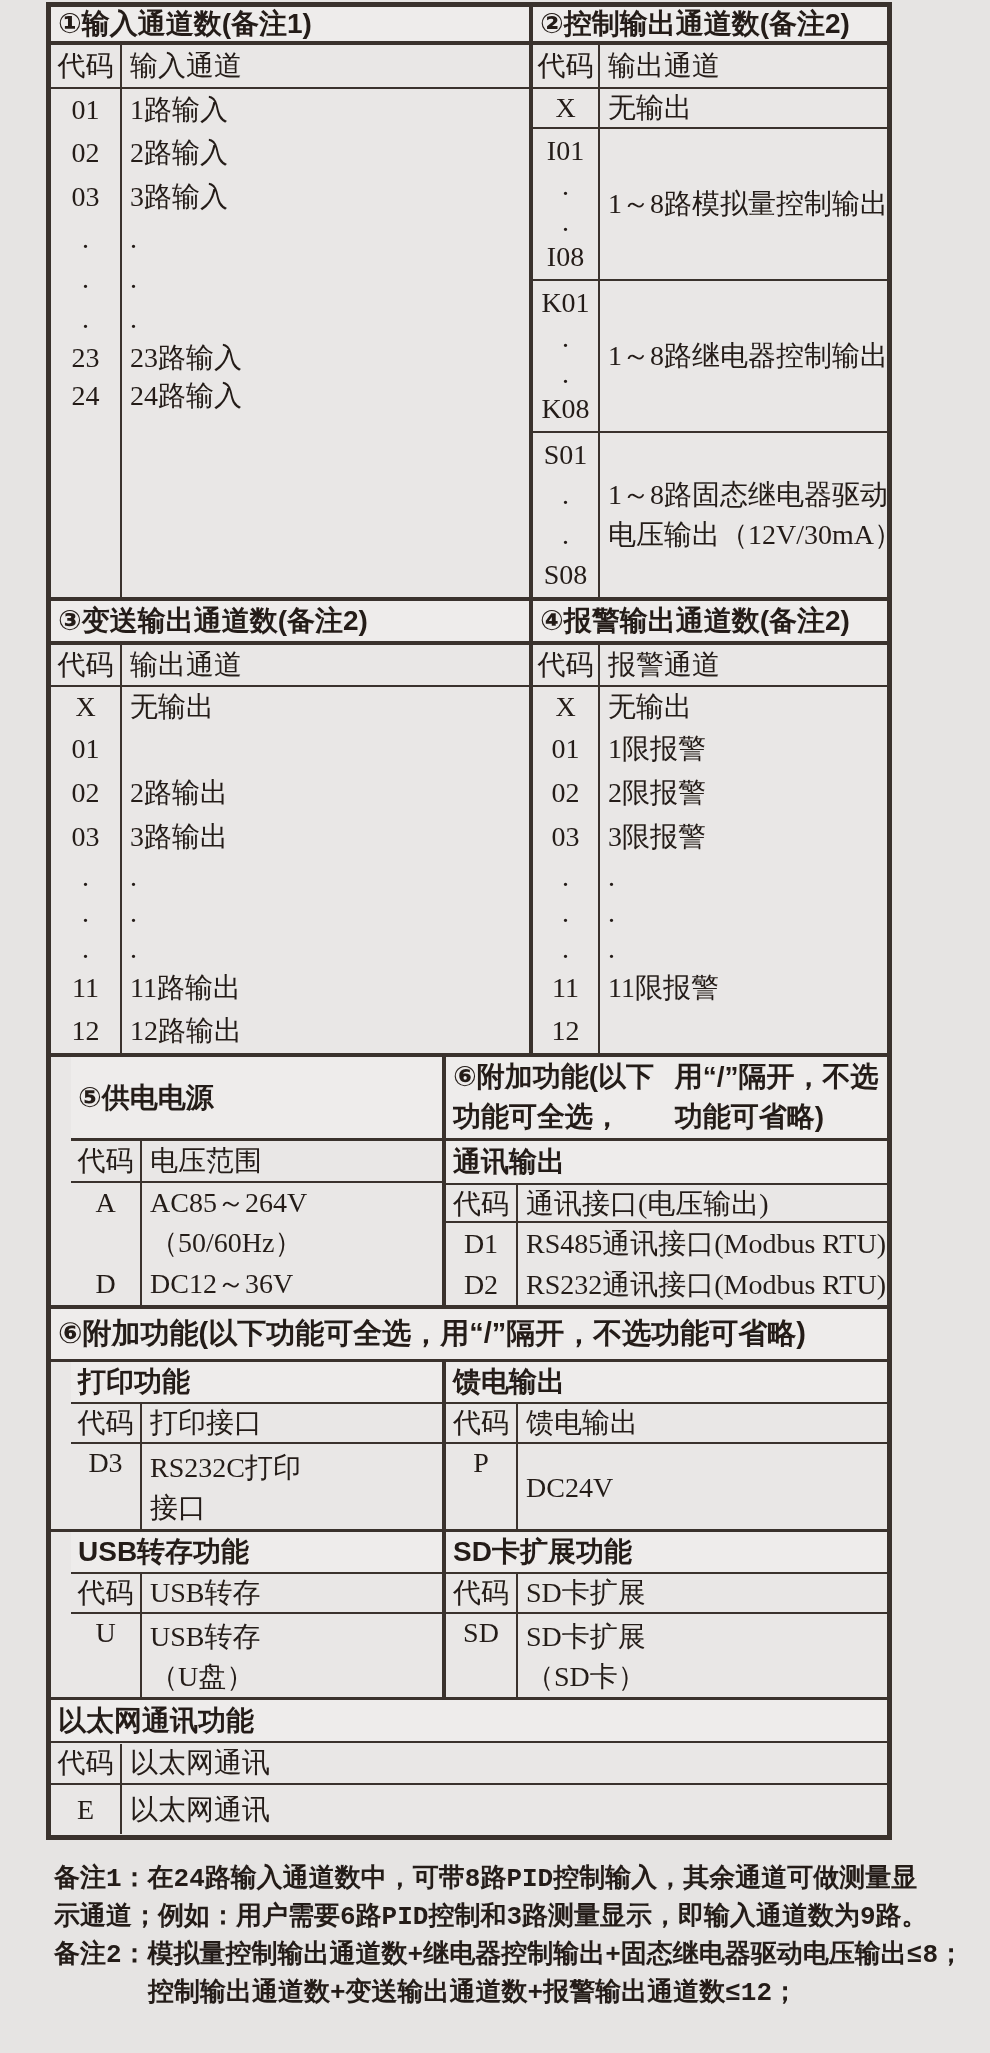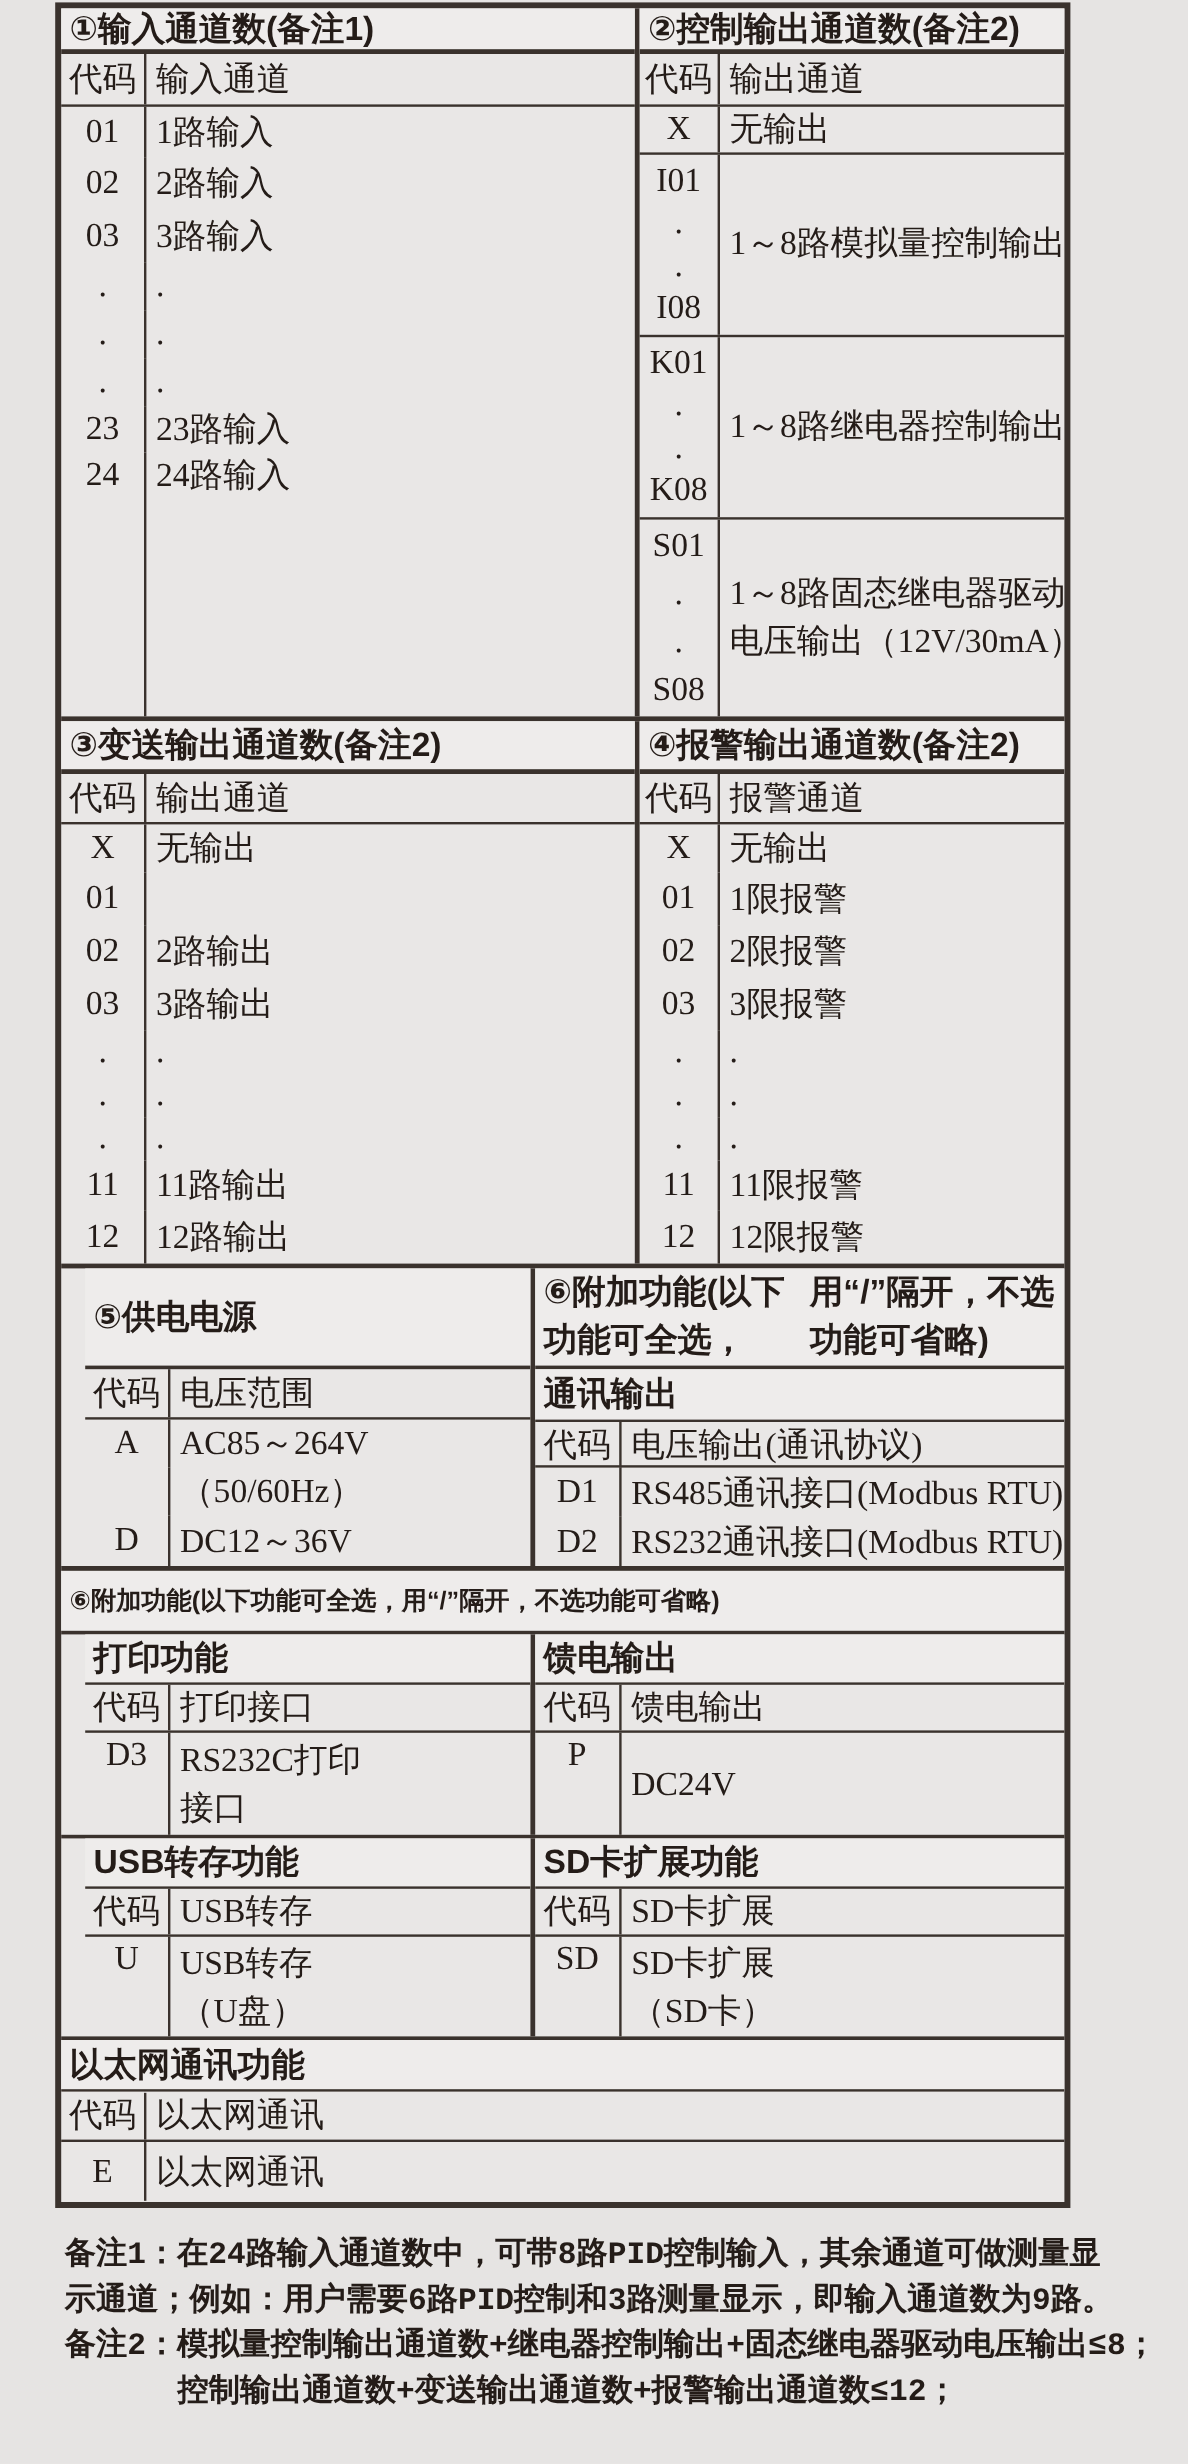--- a/index.html
+++ b/index.html
@@ -27,21 +27,21 @@
   .trow{height:34px;display:flex;align-items:center;padding-left:7px;background:var(--band);
         font-family:"Liberation Sans","DejaVu Sans",sans-serif;font-weight:700;font-size:28px;}
   .trow.tall{height:40px;}
   .trow2{height:81px;background:var(--band);
          font-family:"Liberation Sans","DejaVu Sans",sans-serif;font-weight:700;font-size:28px;}
   .trow2.single{display:flex;align-items:center;padding-left:7px;}
   .trow2.two{display:flex;flex-direction:row;justify-content:center;padding-left:7px;line-height:40px;}
   .band{display:flex;align-items:center;padding-left:7px;background:var(--band);
         font-family:"Liberation Sans","DejaVu Sans",sans-serif;font-weight:700;font-size:28px;}
   .band6{height:50px;display:flex;align-items:center;padding-left:7px;background:var(--band);
-         font-family:"Liberation Sans","DejaVu Sans",sans-serif;font-weight:700;font-size:21px;}
+         font-family:"Liberation Sans","DejaVu Sans",sans-serif;font-weight:700;font-size:29px;}
   .row{display:grid;box-sizing:border-box;min-height:0;}
   .g-l{grid-template-columns:71px 1fr;}
   .g-r{grid-template-columns:67px 1fr;}
   .g-m{grid-template-columns:71px 1fr;}
   .g-r6{grid-template-columns:72px 1fr;}
   .c{display:flex;align-items:center;justify-content:center;border-right:2px solid var(--ln);
      box-sizing:border-box;min-width:0;}
   .d{display:flex;align-items:center;padding-left:8px;box-sizing:border-box;min-width:0;white-space:nowrap;}
   .stack{flex-direction:column;justify-content:space-between;padding:6px 0;}
   .multi{flex-direction:column;justify-content:center;align-items:flex-start;line-height:40px;}
@@ -239,21 +239,20 @@
           <div class="row g-r h36">
               <div class="c">.</div>
               <div class="d">.</div>
             </div>
           <div class="row g-r h42">
               <div class="c">11</div>
               <div class="d">11限报警</div>
             </div>
           <div class="row g-r fill">
               <div class="c">12</div>
-              <div class="d">12限报警</div>
             </div>
         </div>
       </div>
     </div>
 
     <div class="sec cols-mid s56 sep">
       <div class="half half-l">
         <div class="trow2 single bb3">⑤供电电源</div>
         <div class="row g-m h42 bb2">
           <div class="c">代码</div>
@@ -275,21 +274,21 @@
         </div>
       </div>
       <div class="half">
         <div class="trow2 two bb3">
           <div>⑥附加功能(以下功能可全选，</div>
           <div>用“/”隔开，不选功能可省略)</div>
         </div>
         <div class="band h42 bb2">通讯输出</div>
         <div class="row g-r6 h38 bb2">
           <div class="c">代码</div>
-          <div class="d">电压输出(通讯协议)</div>
+          <div class="d">通讯接口(电压输出)</div>
         </div>
         <div class="row g-r6 h41">
             <div class="c">D1</div>
             <div class="d">RS485通讯接口(Modbus RTU)</div>
           </div>
         <div class="row g-r6 fill">
             <div class="c">D2</div>
             <div class="d">RS232通讯接口(Modbus RTU)</div>
           </div>
       </div>

